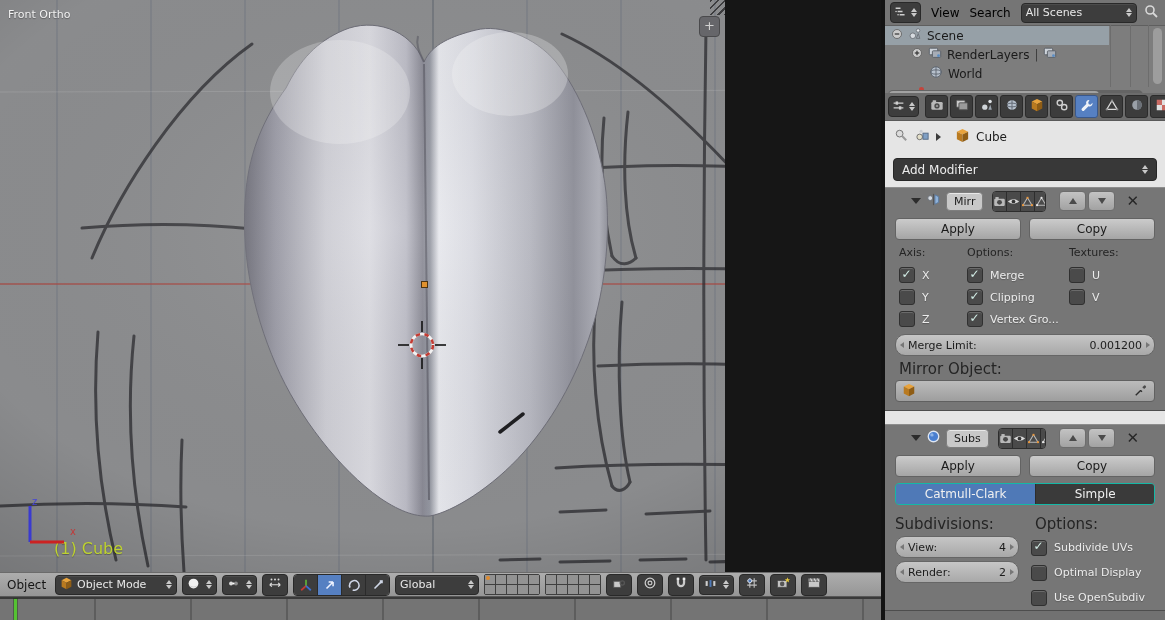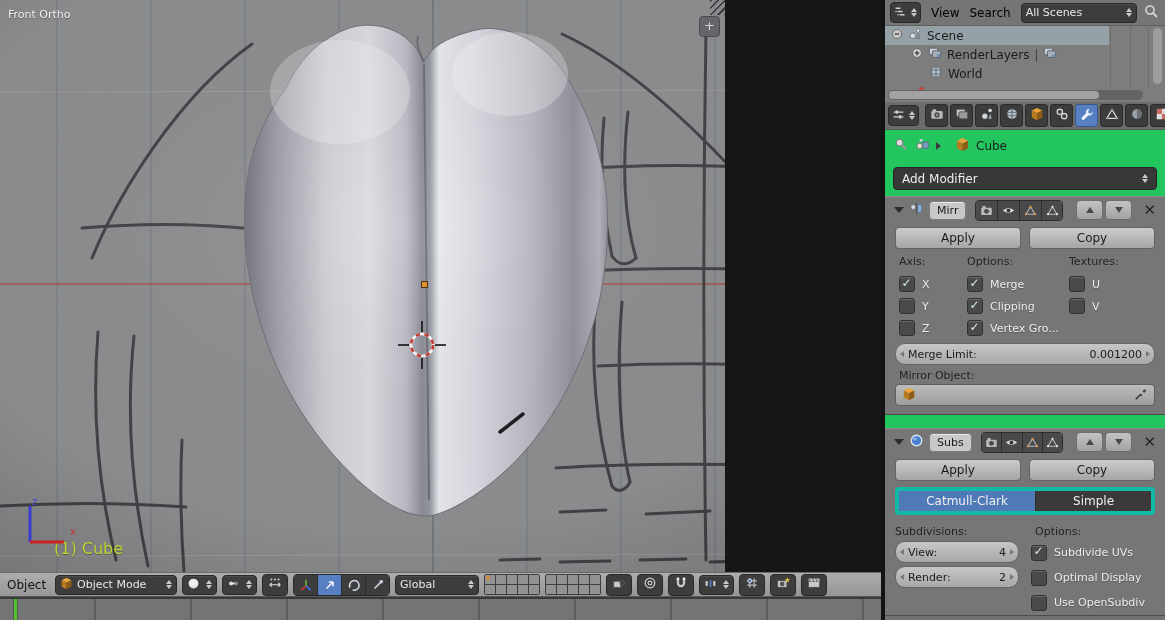--- a/index.html
+++ b/index.html
@@ -52,34 +52,34 @@
   .ol-menu{font-size:12px;color:#000000;}
   .ol-row{height:19px;display:flex;align-items:center;gap:5px;font-size:12px;color:#1a1a1a;position:relative;}
   .ol-row .rowbg{position:absolute;left:0;top:0;height:100%;width:224px;background:#96a0a7;z-index:0;}
   .ol-row>*{z-index:1;}
   .ol-sep{position:absolute;width:1px;background:#6d6d6d;top:25px;height:62px;}
   .ol-hscroll{position:absolute;left:3px;top:90px;width:255px;height:10px;background:#646464;border-radius:5px;}
   .ol-hscroll .thumb{position:absolute;left:1px;top:1px;width:210px;height:8px;background:#a2a2a2;border-radius:4px;}
   .ol-vscroll{position:absolute;right:3px;top:28px;width:9px;height:56px;background:#9d9d9d;border-radius:5px;}
   .right-sep{position:absolute;left:0;top:104px;width:280px;height:3px;background:#242424;}
   
-  .props{position:absolute;left:0;top:102px;width:280px;height:513px;background:#22c55e;}
+  .props{position:absolute;left:0;top:93px;width:280px;height:513px;background:#e5e5e5;}
   .ptabs{height:27px;display:flex;align-items:center;gap:2px;padding:0 3px;background:#6c6c6c;border-bottom:1px solid #595959;overflow:hidden;}
   .ptab{width:21px;height:21px;background:#3c3c3c;border:1px solid #2b2b2b;border-radius:3px;display:flex;
         align-items:center;justify-content:center;flex:none;}
   .ptab.active{background:#5680c2;border-color:#39588c;}
   .pcrumb{height:32px;display:flex;align-items:center;gap:6px;padding:0 9px;font-size:12px;color:#1d1d1d;}
   .crumb-arrow{width:0;height:0;border-top:4px solid transparent;border-bottom:4px solid transparent;border-left:5px solid #3c3c3c;}
   .addmod{margin:5px 8px 0;height:21px;background:#383838;border:1px solid #262626;border-radius:4px;color:#ececec;
           font-size:12px;display:flex;align-items:center;padding:0 8px;}
   .addmod .updown{margin-left:auto;}
   .panel{background:#767676;border-top:1px solid #8d8d8d;border-bottom:1px solid #4d4d4d;}
   .panel.first{margin-top:6px;}
   .panel.second{margin-top:13px;}
-  .phead{height:26px;display:flex;align-items:center;gap:5px;padding:0 9px;}
+  .phead{height:26px;display:flex;align-items:center;gap:5px;padding:0 26px;}
   .ptri{width:0;height:0;border-left:5px solid transparent;border-right:5px solid transparent;border-top:6px solid #2c2c2c;}
   .modname{height:17px;background:#c8c8c8;border:1px solid #7e7e7e;border-radius:4px;color:#1b1b1b;font-size:11px;
            padding:0 7px;display:flex;align-items:center;box-shadow:inset 0 1px 0 #e8e8e8;}
   .toggles{display:flex;border:1px solid #2d2d2d;border-radius:4px;overflow:hidden;height:19px;margin-left:4px;}
   .tgl{width:24px;background:#4a4a4a;display:flex;align-items:center;justify-content:center;border-right:1px solid #2d2d2d;}
   .tgl:last-child{border-right:none;}
   .udpair{display:flex;gap:2px;margin-left:8px;}
   .udbtn{width:25px;height:18px;background:linear-gradient(#c3c3c3,#a2a2a2);border:1px solid #6d6d6d;border-radius:4px;
          display:flex;align-items:center;justify-content:center;}
   .udbtn .tu{width:0;height:0;border-left:4px solid transparent;border-right:4px solid transparent;border-bottom:6px solid #4a4a4a;}
@@ -94,25 +94,25 @@
   .cbrow{display:flex;align-items:center;gap:7px;height:22px;}
   .cb{width:14px;height:14px;background:#4a4a4a;border:1px solid #303030;border-radius:3px;position:relative;flex:none;
       box-shadow:inset 0 1px 0 rgba(255,255,255,.18);}
   .cb.on::after{content:'\2713';position:absolute;left:1.5px;top:-1.5px;font-size:12px;font-weight:bold;color:#d4efe8;}
   .cblabel{font-size:11px;color:#ececec;text-shadow:0 1px 1px rgba(0,0,0,.25);white-space:nowrap;}
   .slider{height:20px;background:linear-gradient(#c6c6c6,#a8a8a8);border:1px solid #666;border-radius:10px;
           display:flex;align-items:center;justify-content:space-between;padding:0 12px;font-size:11px;color:#1c1c1c;position:relative;}
   .slider.w-full{margin:4px 10px;}
   .arrL{position:absolute;left:4px;top:7px;width:0;height:0;border-top:3px solid transparent;border-bottom:3px solid transparent;border-right:4px solid rgba(40,40,40,.45);}
   .arrR{position:absolute;right:4px;top:7px;width:0;height:0;border-top:3px solid transparent;border-bottom:3px solid transparent;border-left:4px solid rgba(40,40,40,.45);}
-  .sectlabel{font-size:11px;color:#242424;margin:4px 0 2px 14px;}
+  .sectlabel{font-size:15px;color:#242424;margin:4px 0 2px 14px;}
   .objfield{height:20px;margin:2px 10px 8px;background:linear-gradient(#bcbcbc,#9e9e9e);border:1px solid #606060;border-radius:4px;
             display:flex;align-items:center;gap:6px;padding:0 6px;}
   .objfield .spacer{flex:1;}
-  .seg{display:flex;margin:2px 10px 6px;height:20px;border:4px solid #14b8a6;border-radius:4px;overflow:hidden;}
+  .seg{display:flex;margin:2px 10px 6px;height:20px;border:1px solid #14b8a6;border-radius:4px;overflow:hidden;}
   .segbtn{display:flex;align-items:center;justify-content:center;font-size:12px;color:#f0f0f0;background:#3a3a3a;}
   .segbtn.a{width:54%;border-right:1px solid #2c2c2c;} .segbtn.b{flex:1;}
   .segbtn.on{background:#4f79b7;}
   .subcols{display:flex;margin-top:2px;}
   .subleft{width:138px;} .subright{flex:1;}
   .subleft .slider{margin:3px 4px 3px 10px;gap:34px;}
   .subright .cbrow{height:25px;}
   .partial-dot{position:absolute;left:34px;top:87px;width:5px;height:4px;border-radius:50% 50% 0 0;background:#c4453c;}
 </style>
 </head>

